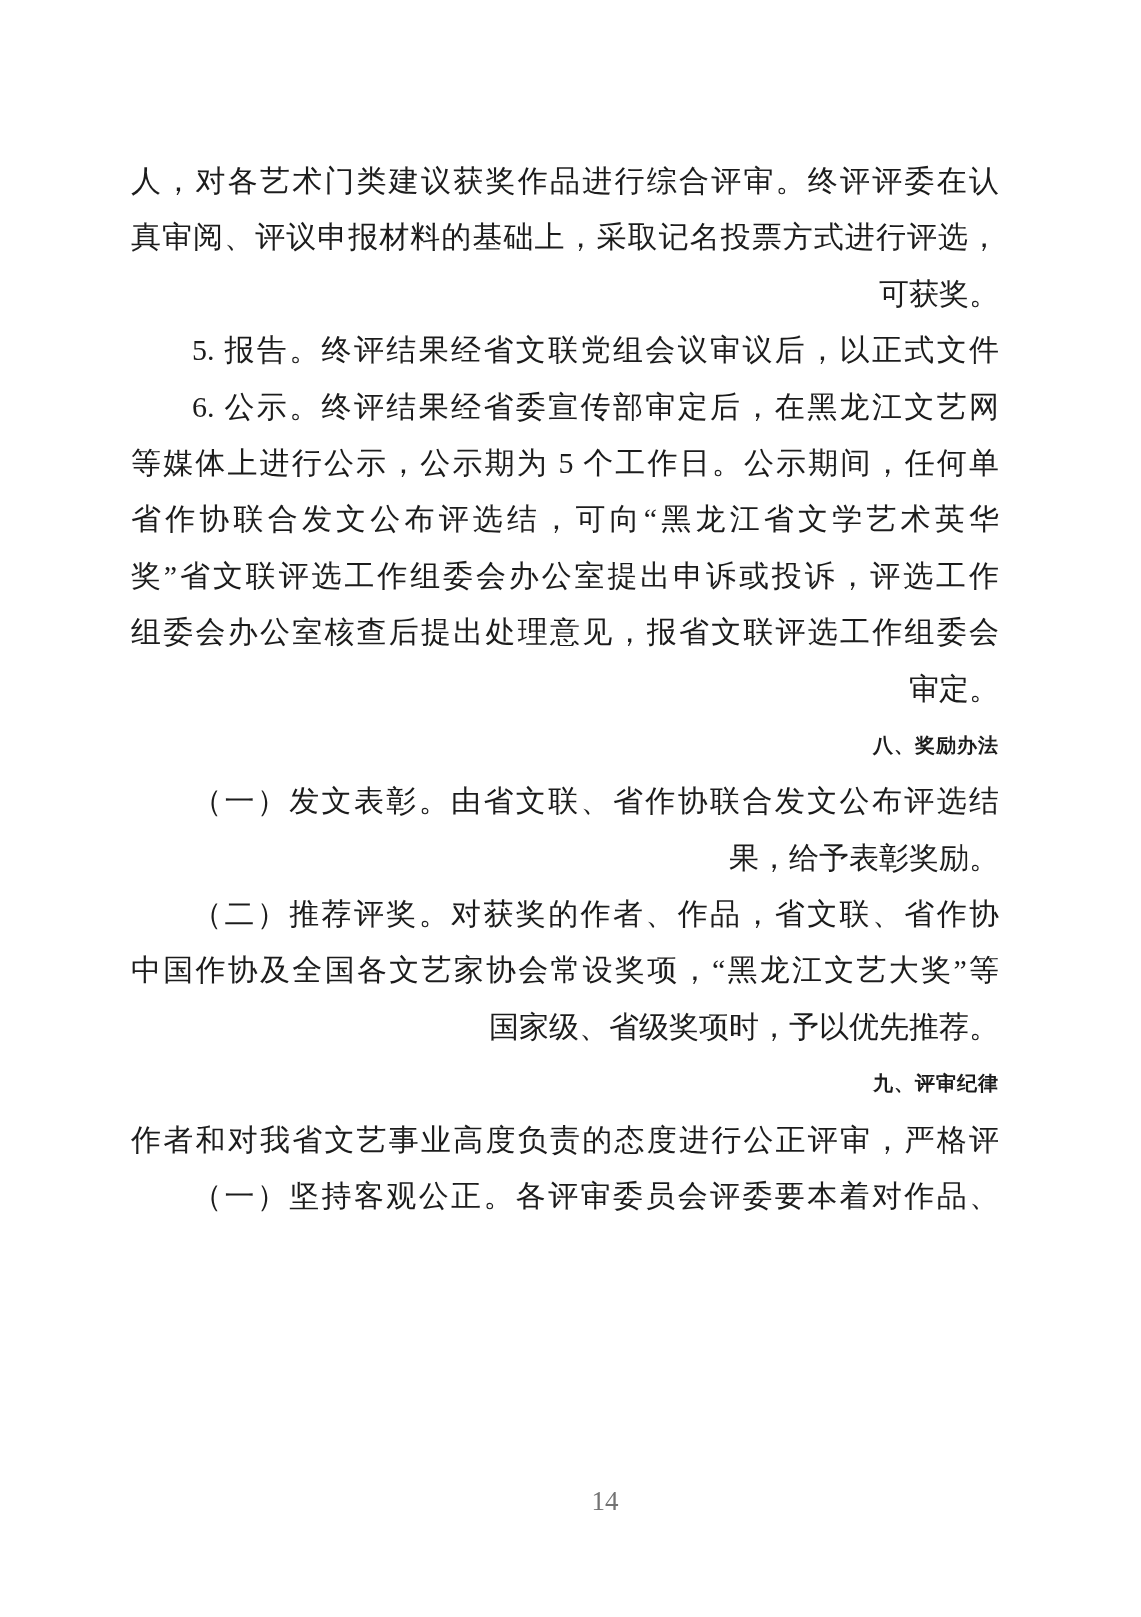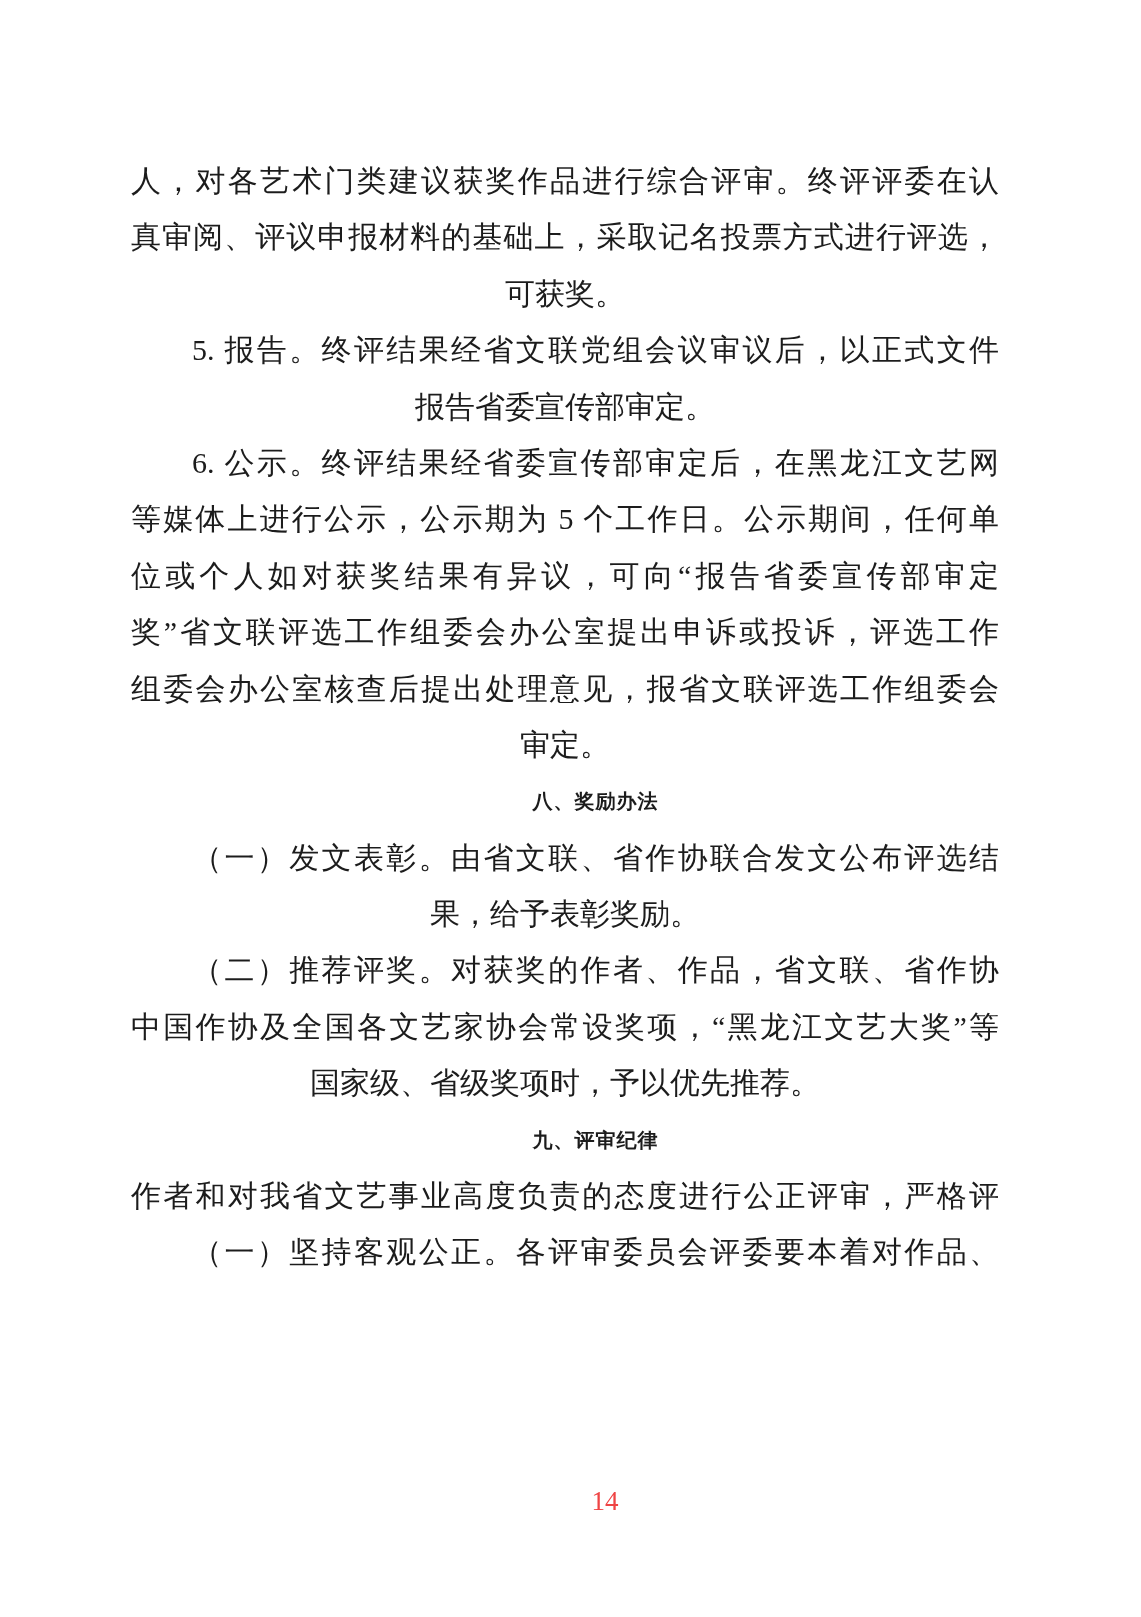--- a/index.html
+++ b/index.html
@@ -20,21 +20,21 @@
     position: absolute;
     left: 131px;
     top: 153px;
     width: 868px;
   }
   .line {
     height: 56.4px;
     line-height: 56.4px;
     font-size: 30px;
     white-space: nowrap;
-    text-align: center;
+    text-align: right;
   }
   .line.fill {
     white-space: normal;
     text-align: justify;
     text-align-last: justify;
   }
   .line.indent {
     text-indent: 61px;
   }
   .line.heading {
@@ -48,39 +48,38 @@
   }
   .footer {
     position: absolute;
     top: 1486px;
     left: 535px;
     width: 140px;
     text-align: center;
     font-size: 27px;
     line-height: 30px;
     font-family: "Liberation Serif", serif;
-    color: #ef4444;
+    color: #737373;
   }
 </style>
 </head>
 <body>
 
 <div class="page">
   <div class="content">
 
     <div class="line fill">人，对各艺术门类建议获奖作品进行综合评审。终评评委在认</div>
     <div class="line fill">真审阅、评议申报材料的基础上，采取记名投票方式进行评选，</div>
     <div class="line">可获奖。</div>
 
     <div class="line fill indent">5. 报告。终评结果经省文联党组会议审议后，以正式文件</div>
-    <div class="line">报告省委宣传部审定。</div>
 
     <div class="line fill indent">6. 公示。终评结果经省委宣传部审定后，在黑龙江文艺网</div>
     <div class="line fill">等媒体上进行公示，公示期为 5 个工作日。公示期间，任何单</div>
-    <div class="line fill">位或个人如对获奖结果有异议，可向“报告省委宣传部审定</div>
+    <div class="line fill">省作协联合发文公布评选结，可向“黑龙江省文学艺术英华</div>
     <div class="line fill">奖”省文联评选工作组委会办公室提出申诉或投诉，评选工作</div>
     <div class="line fill">组委会办公室核查后提出处理意见，报省文联评选工作组委会</div>
     <div class="line">审定。</div>
 
     <div class="line heading indent">八、奖励办法</div>
 
     <div class="line fill indent">
       <span class="lead">（一）发文表彰。</span><span>由省文联、省作协联合发文公布评选结</span>
     </div>
     <div class="line">果，给予表彰奖励。</div>

